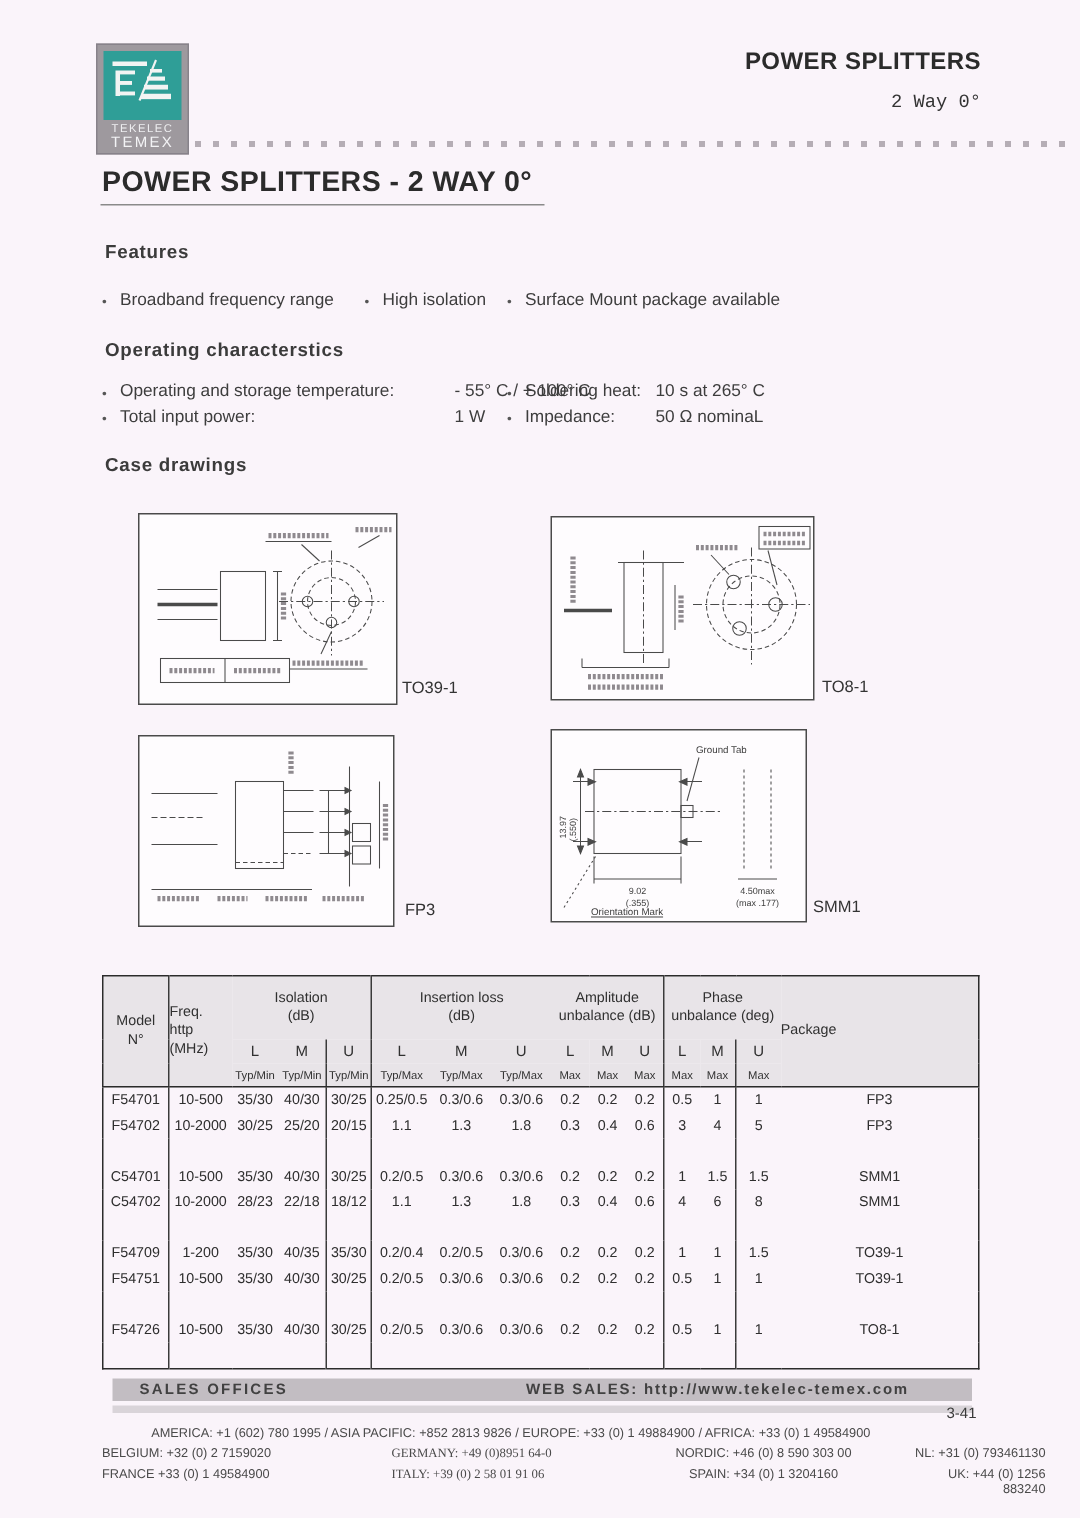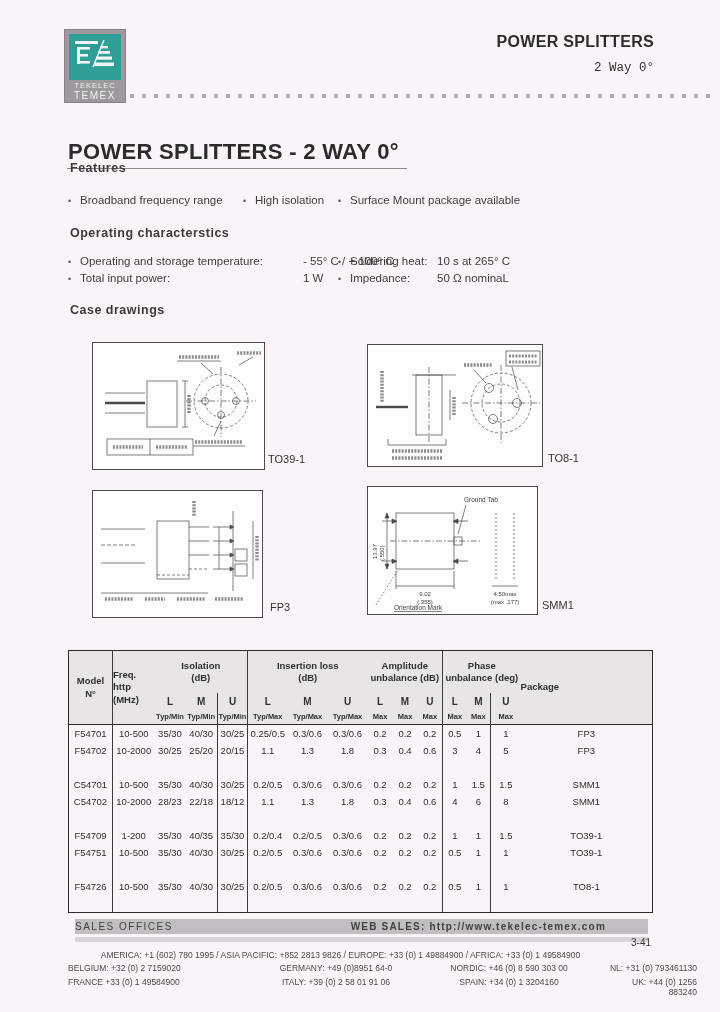--- a/index.html
+++ b/index.html
@@ -15,62 +15,62 @@
   .logo-teal{position:absolute;left:4px;top:4px;width:52px;height:46px;background:#2f9e97;}
   .logo-line1{position:absolute;left:0;top:51px;width:100%;text-align:center;
     color:#efeff1;font-size:7.5px;letter-spacing:1px;}
   .logo-line2{position:absolute;left:0;top:60px;width:100%;text-align:center;
     color:#f3f3f5;font-size:10px;letter-spacing:1.5px;}
   .family-title{position:absolute;top:33px;right:66px;font-size:16px;font-weight:600;
     color:#2b2b2b;letter-spacing:0.3px;}
   .variant{position:absolute;top:61px;right:66px;font-size:12.5px;color:#333;font-family:Liberation Mono, monospace;}
   .dots{position:absolute;left:130px;top:94px;width:586px;height:4px;
     background:repeating-linear-gradient(to right,#b5adb5 0 4px,transparent 4px 12px);}
-  .h1{position:absolute;left:67px;top:111px;font-size:22px;font-weight:700;
+  .h1{position:absolute;left:67px;top:111px;font-size:19px;font-weight:700;
     color:#2b2b2b;letter-spacing:0.3px;border-bottom:1.5px solid #8a8a8a;
-    padding:0 8px 3px 1px;margin-top:28px;}
+    padding:0 8px 3px 1px;}
   
   .sec-head{position:absolute;left:70px;font-size:12.5px;font-weight:700;
     color:#3b3b3b;letter-spacing:0.5px;}
   .bullet{position:absolute;font-size:9px;color:#555;}
   .btxt{position:absolute;font-size:11.5px;color:#3d3d3d;}
   
   .cbox{position:absolute;background:#fefcfe;border:1px solid #4a4a4a;box-sizing:border-box;}
   .ccap{position:absolute;font-size:11px;color:#333;}
   svg text{font-family:"Liberation Sans",sans-serif;fill:#3f3f3f;}
   
   .spec-table{position:absolute;left:68px;top:650px;width:584px;
     border-collapse:collapse;table-layout:fixed;
     border:1.5px solid #2b2b2b;}
-  .spec-table th{font-weight:bold;color:#303030;padding:0;}
+  .spec-table th{font-weight:normal;color:#303030;padding:0;}
   .spec-table thead th{background:#e8e4e8;}
   .spec-table td{font-size:9.5px;color:#2e2e2e;text-align:center;padding:0;height:17px;
     overflow:visible;white-space:nowrap;}
   .grp{font-size:9.5px;line-height:1.3;height:42px;vertical-align:middle;text-align:center;}
   .lt{font-size:10px;height:16px;text-align:center;}
   .sp{font-size:7.5px;height:15px;text-align:center;color:#3a3a3a;}
   .pre{white-space:pre-line;}
   .mid{vertical-align:middle;text-align:center;font-size:9.5px;line-height:1.3;}
   .al{text-align:left;padding-left:5px;}
   .alp{text-align:left;padding-left:10px;}
   .bR{border-right:1px solid #3a3a3a;}
   .hb{border-bottom:1.5px solid #2b2b2b;}
   
   .fbar1{position:absolute;left:75px;top:919px;width:573px;height:15px;background:#c2bdc2;
     display:flex;align-items:center;}
-  .fbar1 .so{font-size:10px;font-weight:400;letter-spacing:1.5px;color:#414141;}
+  .fbar1 .so{margin-left:18px;font-size:10px;font-weight:700;letter-spacing:1.5px;color:#414141;}
   .fbar1 .ws{margin-left:auto;margin-right:42px;font-size:10px;font-weight:700;
     letter-spacing:1.2px;color:#414141;}
   .fbar2{position:absolute;left:75px;top:937px;width:573px;height:5px;background:#d9d4d9;}
   .pageno{position:absolute;left:631px;top:937px;font-size:10px;color:#3a3a3a;}
   .fregions{position:absolute;left:68px;top:950px;width:545px;text-align:center;
     font-size:8.5px;color:#4a4a4a;}
   .fcountries{position:absolute;left:68px;top:963px;width:545px;font-size:8.5px;color:#4a4a4a;}
   .country-row{display:grid;grid-template-columns:165px 150px 140px 90px;margin-bottom:4px;gap:28px;}
-  .c0{text-align:left;} .c1{text-align:center;} .c2{text-align:center;} .c3{text-align:right;}
+  .c0{text-align:left;} .c1{font-family:Liberation Serif, serif;} .c2{text-align:center;} .c3{text-align:right;}
 </style>
 </head>
 <body>
 
 <div class="page">
 
   <div class="logo">
     <div class="logo-teal">
       <svg width="52" height="46" viewBox="0 0 52 46">
         <g fill="#f2f4f3">

